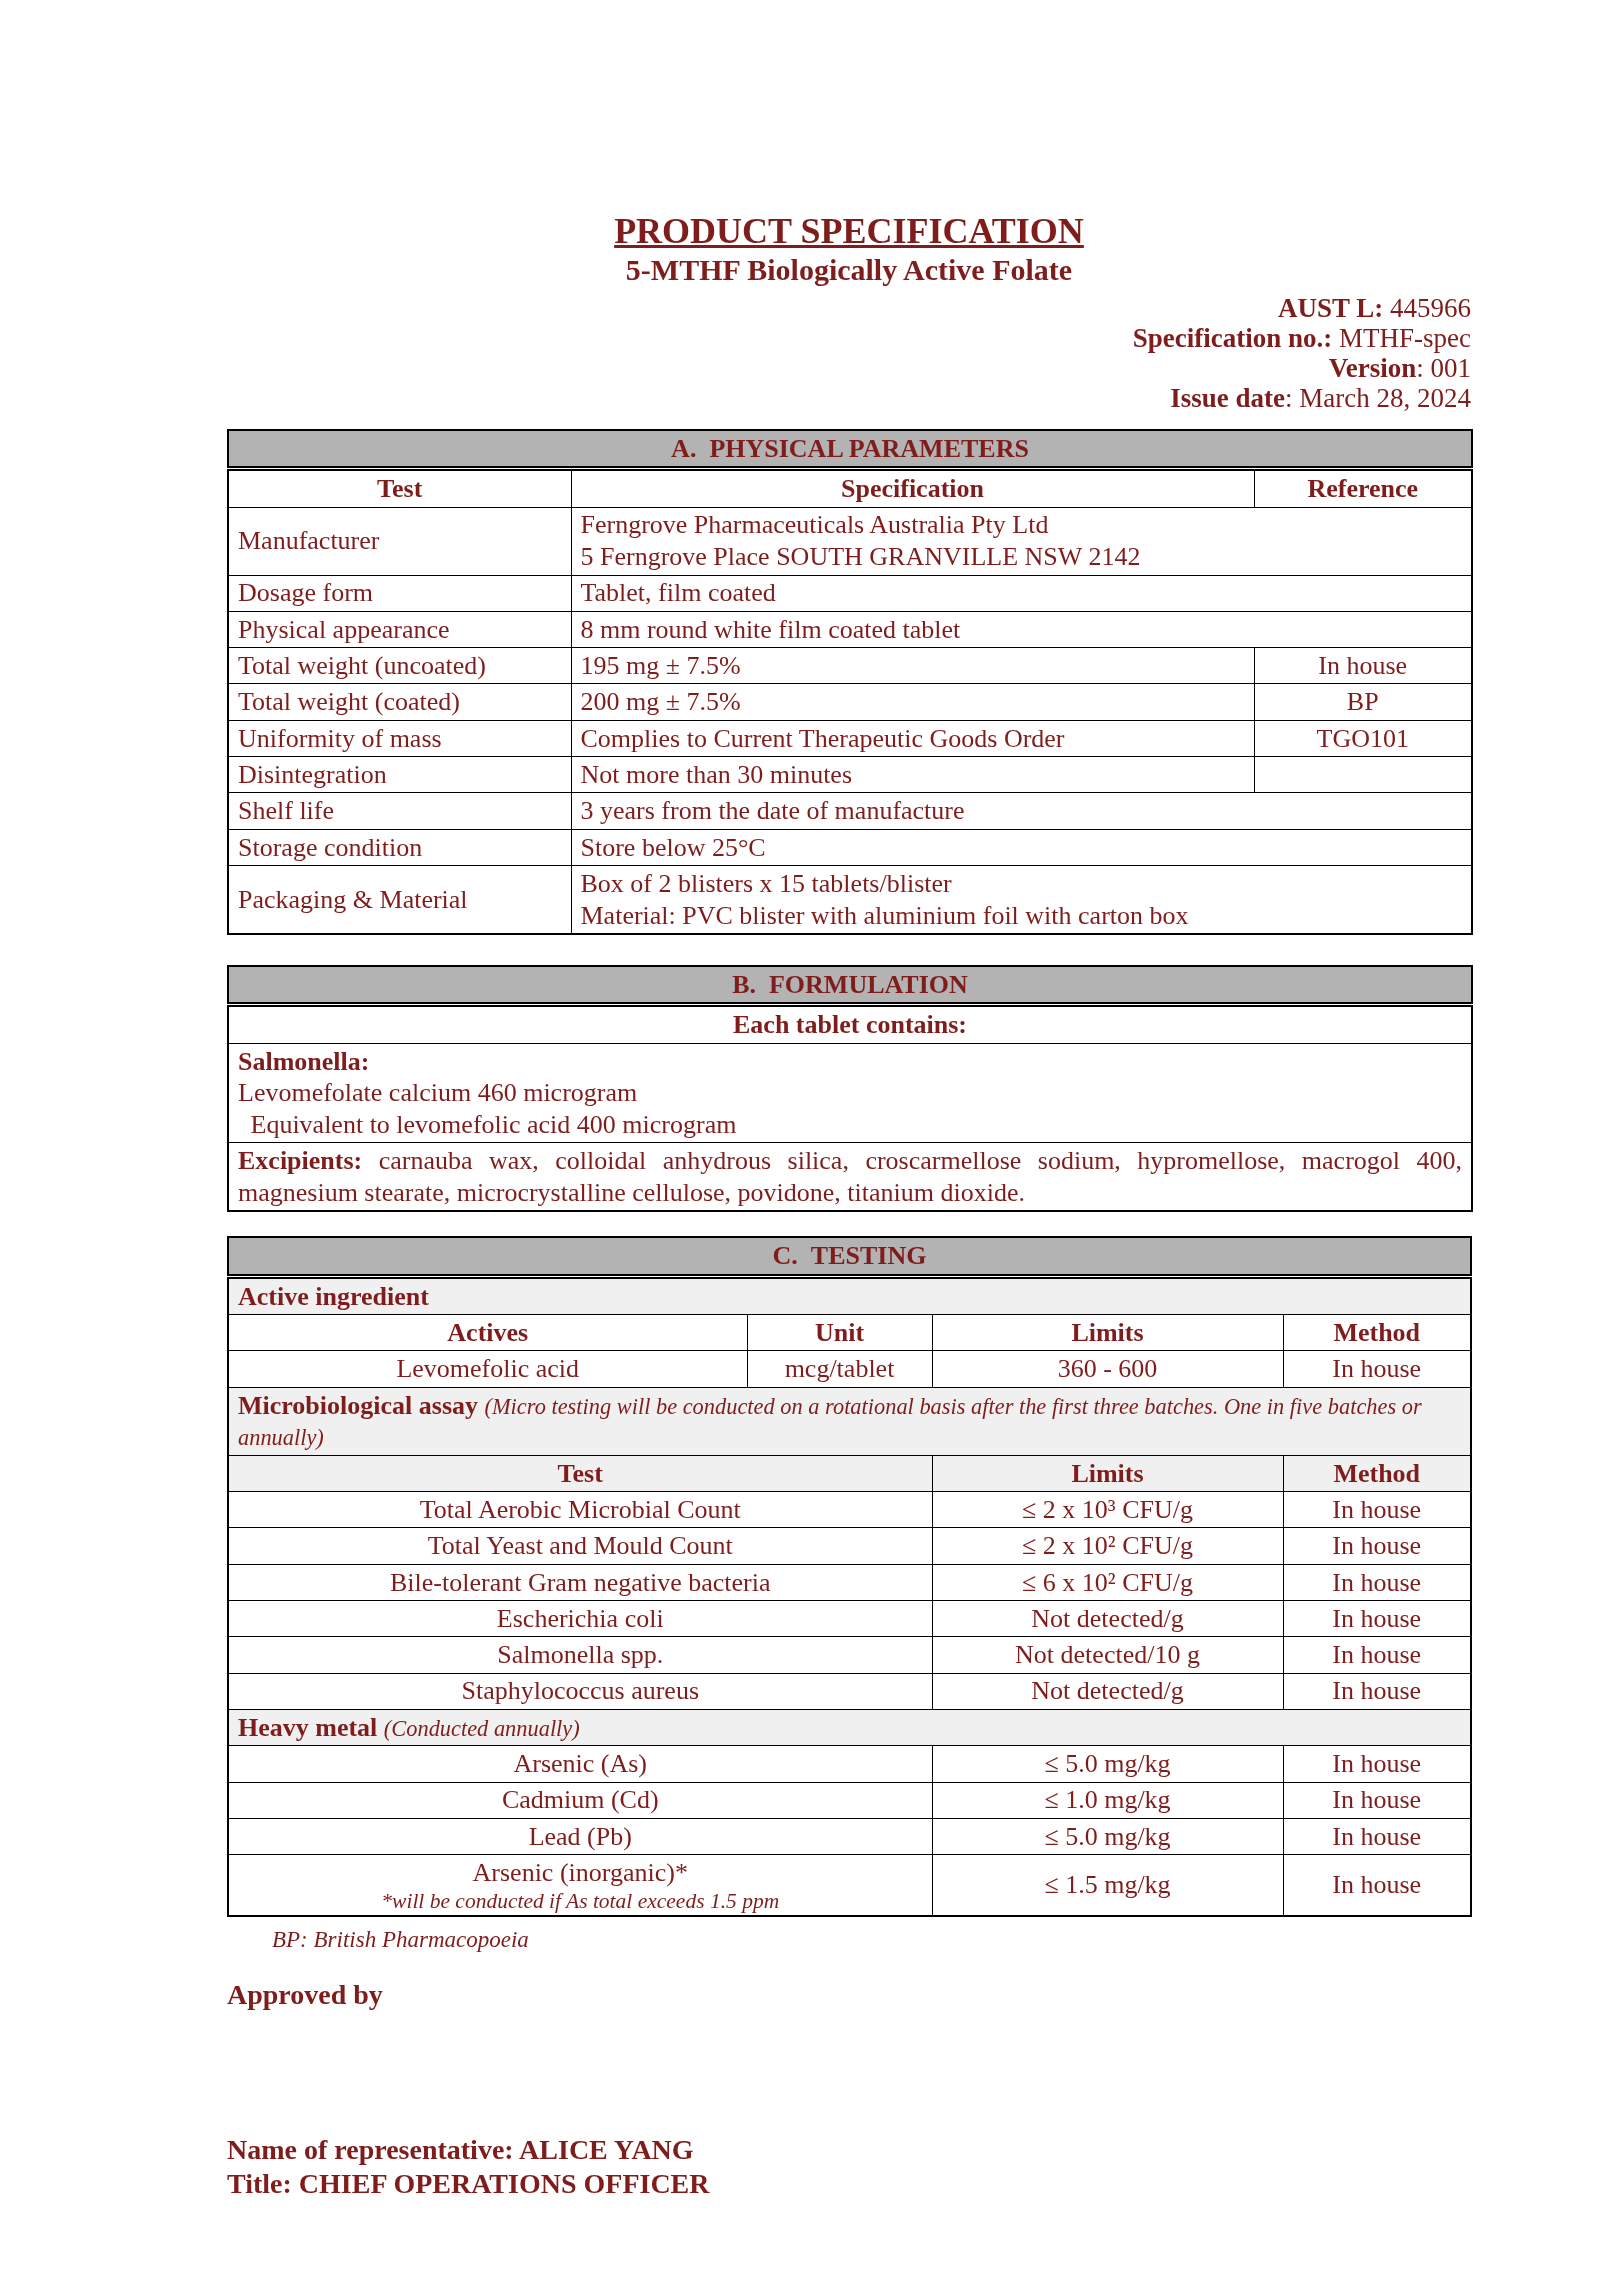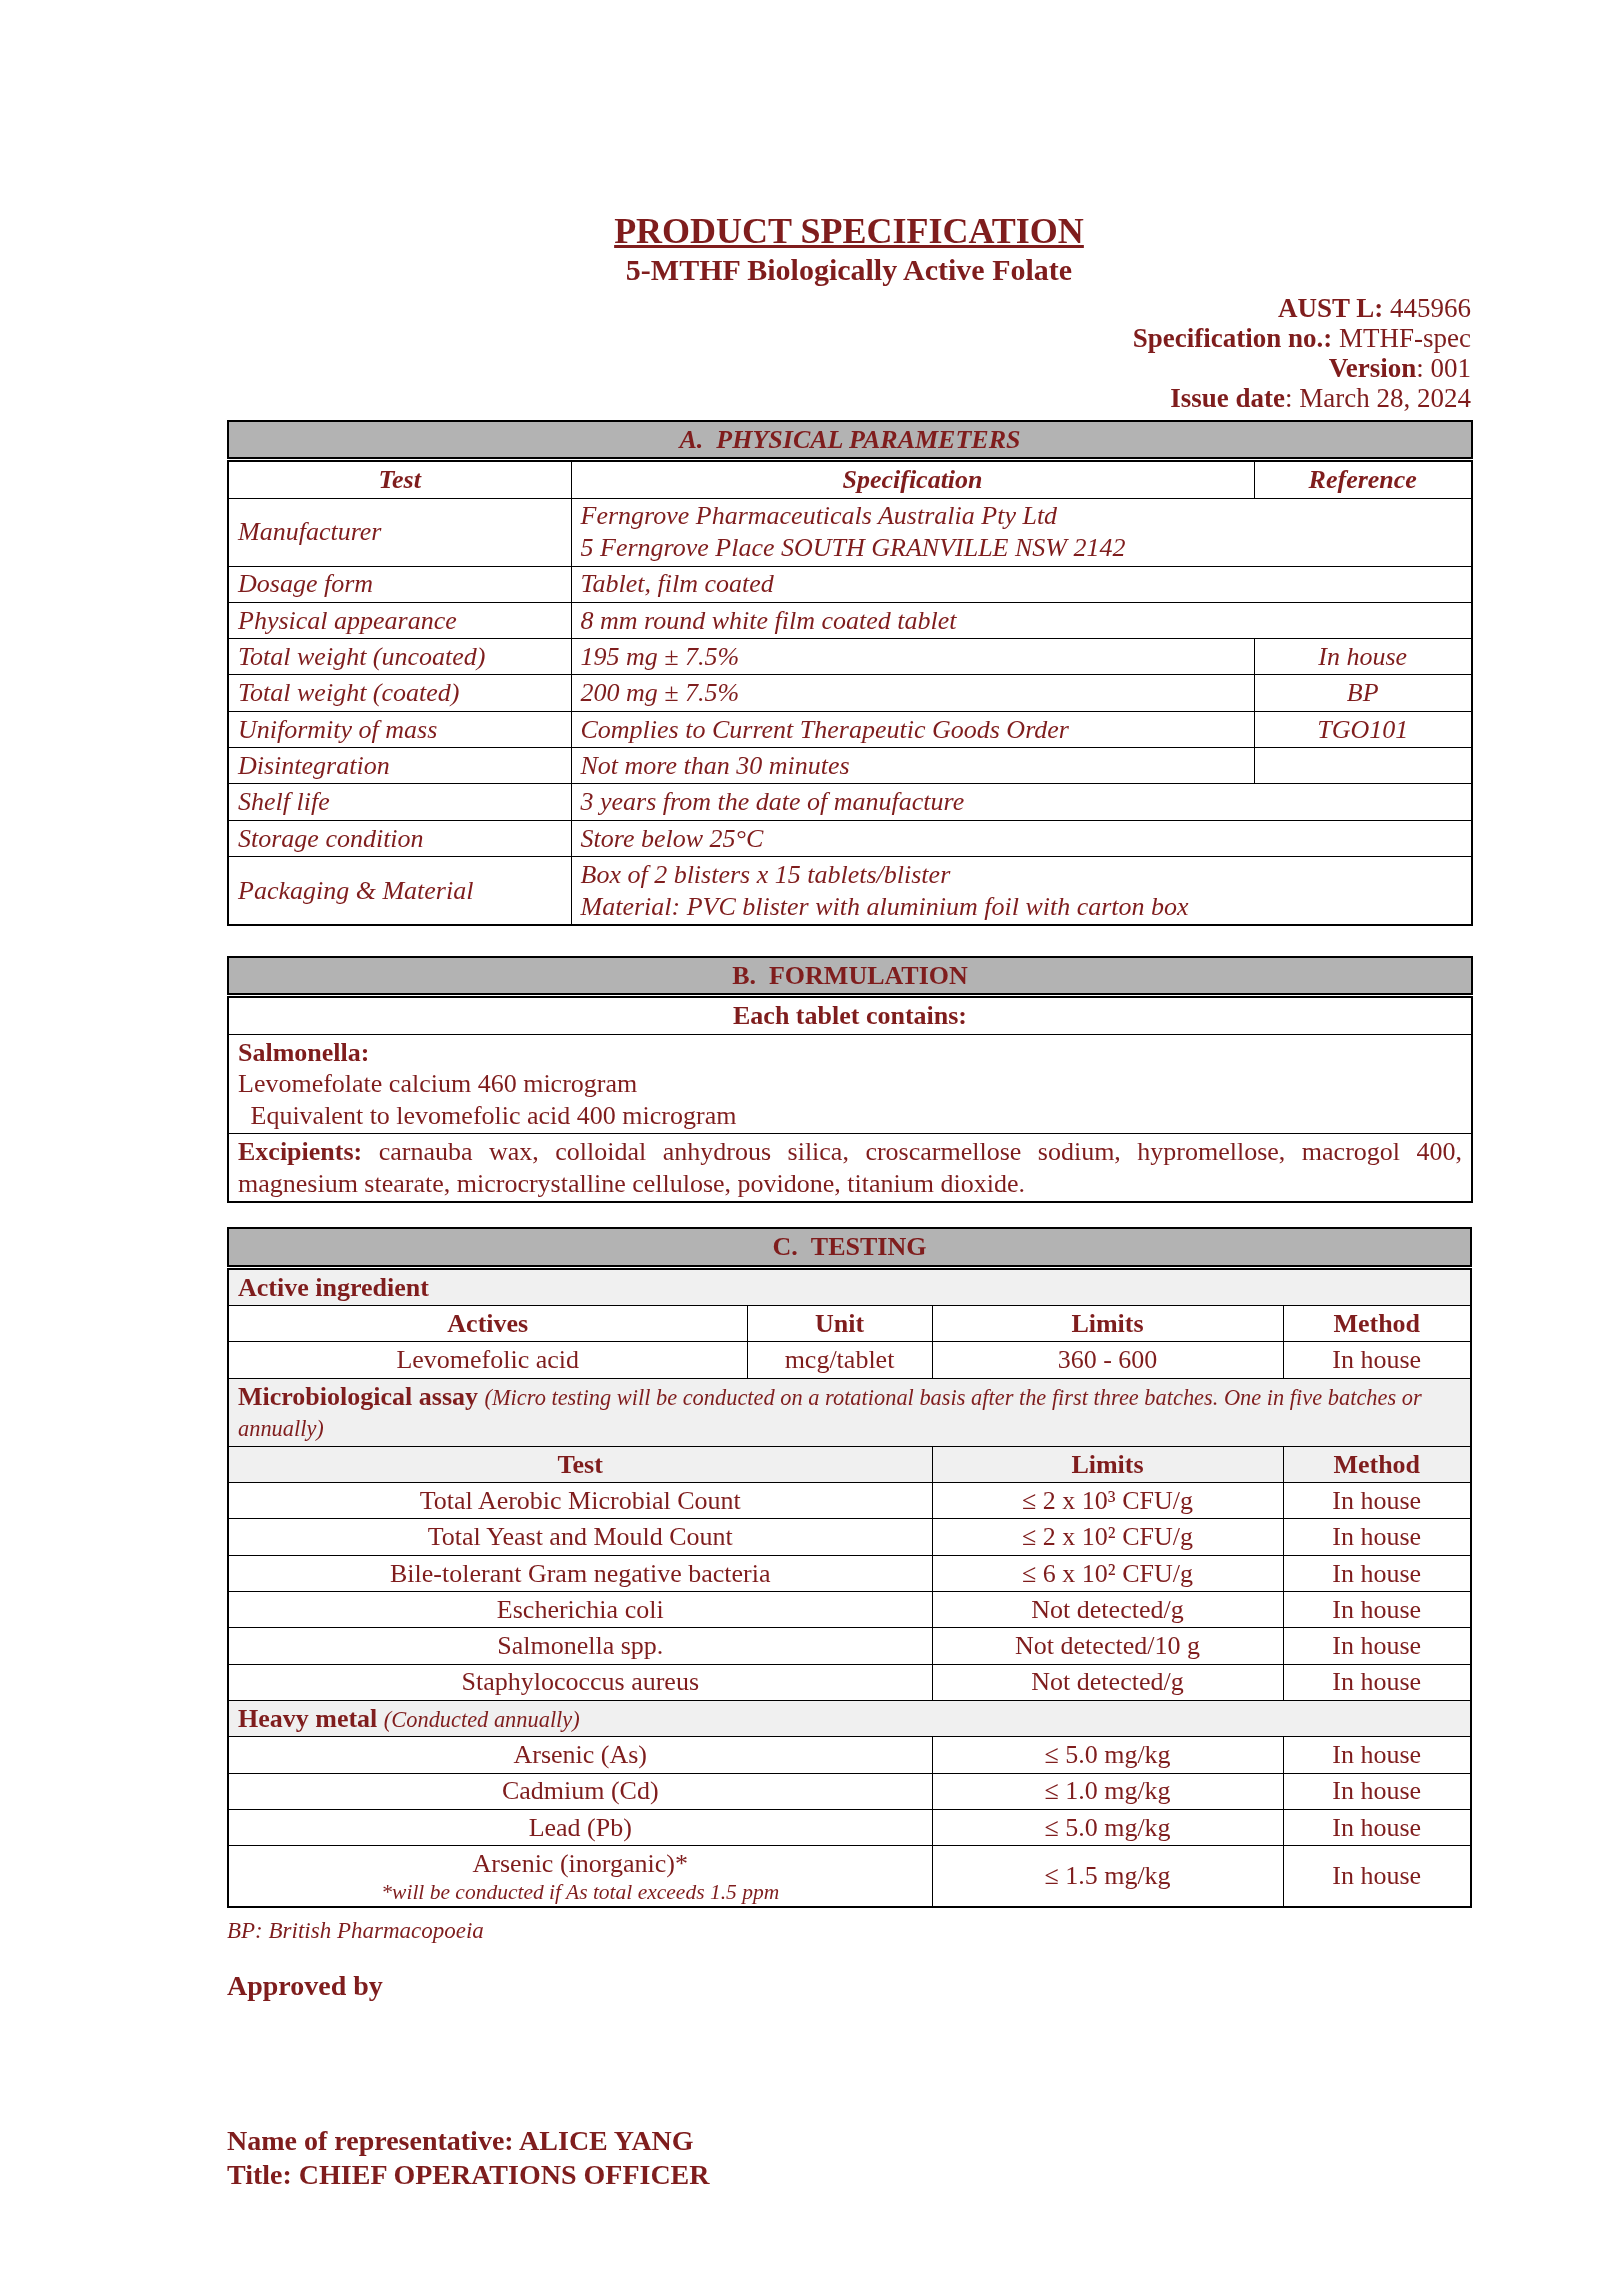--- a/index.html
+++ b/index.html
@@ -30,25 +30,25 @@
   .colhead { font-weight:bold; text-align:center; }
   .subhead { background:#f0f0f0; font-weight:bold; text-align:left; }
   .subhead-bg { background:#f0f0f0; }
   .center { text-align:center; }
   .bold { font-weight:bold; }
   .note-inline { font-weight:normal; font-style:italic; font-size:22.4px; }
   .cell-note { font-style:italic; font-size:21.5px; line-height:1.15; font-weight:normal; }
   .indent2 { padding-left:12.5px; }
   .justify { text-align:justify; }
 
-  .table-a { margin-top:7px;font-style:italic; }
+  .table-a { margin-top:16px; }
   .table-b { margin-top:30px; }
   .table-c { margin-top:24px; }
 
-  .bp-note { font-style:italic; font-size:23px; margin-top:9px; line-height:1.2; }
+  .bp-note { font-style:italic; font-size:23px; margin-top:9px; line-height:1.2;margin-left:45px; }
   .approved { font-weight:bold; font-size:28px; margin-top:25px; }
   .rep-line { font-weight:bold; font-size:28px; margin-top:122px; line-height:34px; }
   .rep-title-line { font-weight:bold; font-size:28px; line-height:34px; }
 </style>
 </head>
 <body>
 
 <div class="page">
   <div class="content">
 

